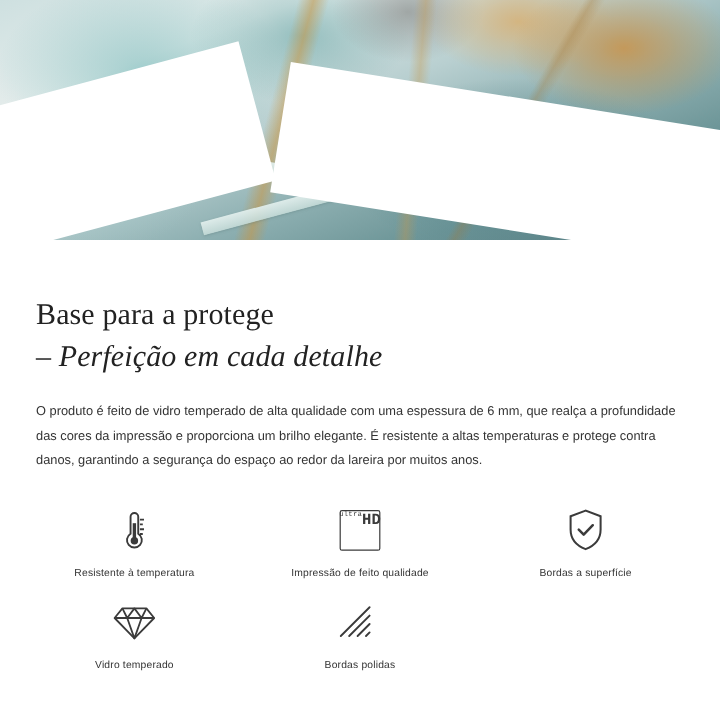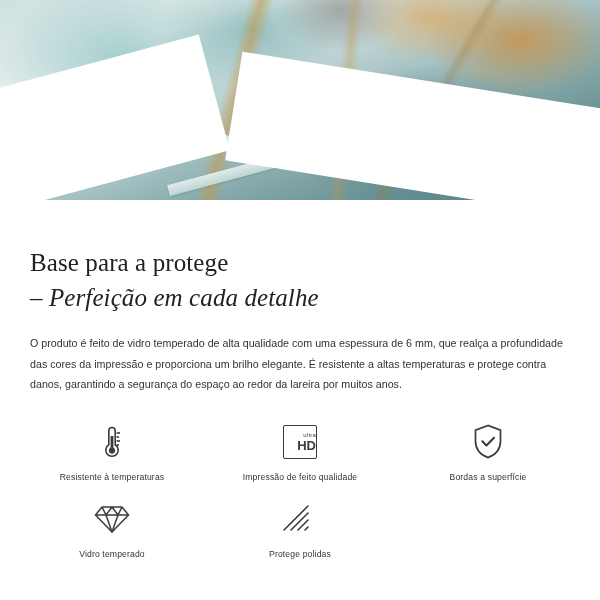--- a/index.html
+++ b/index.html
@@ -158,24 +158,24 @@
     font-size: 8.6px;
     color: #333333;
     text-align: center;
     letter-spacing: 0.15px;
   }
   .hd-box {
     width: 34px; height: 34px;
     border: 1.6px solid #3b3b3b;
     border-radius: 2px;
     display: flex;
-    flex-direction: column;
-    align-items: flex-end;
+    align-items: flex-start;
     justify-content: center;
     line-height: 1;
+    font-family: Liberation Mono, monospace;
   }
   .hd-top { font-size: 6px; color: #3b3b3b; letter-spacing: 0.2px; }
   .hd-bot { font-size: 13px; font-weight: bold; color: #3b3b3b; margin-top: 1px; }
 </style>
 </head>
 <body>
 
 <div class="page">
 
   <div class="hero">
@@ -205,21 +205,21 @@
         <svg width="24" height="40" viewBox="0 0 24 40" fill="none" stroke="#3b3b3b" stroke-width="1.6">
           <path d="M12 5.5a3.2 3.2 0 0 1 3.2 3.2v14.1a6.2 6.2 0 1 1 -6.4 0V8.7A3.2 3.2 0 0 1 12 5.5z"></path>
           <circle cx="12" cy="28.6" r="3.1" fill="#3b3b3b" stroke="none"></circle>
           <rect x="10.6" y="14" width="2.8" height="13" fill="#3b3b3b" stroke="none"></rect>
           <line x1="16.6" y1="11" x2="20" y2="11"></line>
           <line x1="16.6" y1="15" x2="19" y2="15"></line>
           <line x1="16.6" y1="19" x2="20" y2="19"></line>
           <line x1="16.6" y1="23" x2="19" y2="23"></line>
         </svg>
       </div>
-      <div class="feature-label">Resistente à temperaturas</div>
+      <div class="feature-label">Resistente à temperatura</div>
     </div>
 
     <div class="feature">
       <div class="feature-icon">
         <div class="hd-box">
           <span class="hd-top">ultra</span>
           <span class="hd-bot">HD</span>
         </div>
       </div>
       <div class="feature-label">Impressão de feito qualidade</div>
@@ -249,18 +249,18 @@
 
     <div class="feature">
       <div class="feature-icon">
         <svg width="36" height="30" viewBox="0 0 36 30" fill="none" stroke="#3b3b3b" stroke-width="1.6" stroke-linecap="round">
           <path d="M2 26 L26 2"></path>
           <path d="M9 26 L26 9"></path>
           <path d="M16 26 L26 16"></path>
           <path d="M23 26 L26 23"></path>
         </svg>
       </div>
-      <div class="feature-label">Protege polidas</div>
+      <div class="feature-label">Bordas polidas</div>
     </div>
 
 
   </div>
 </div>
 
 </body></html>

